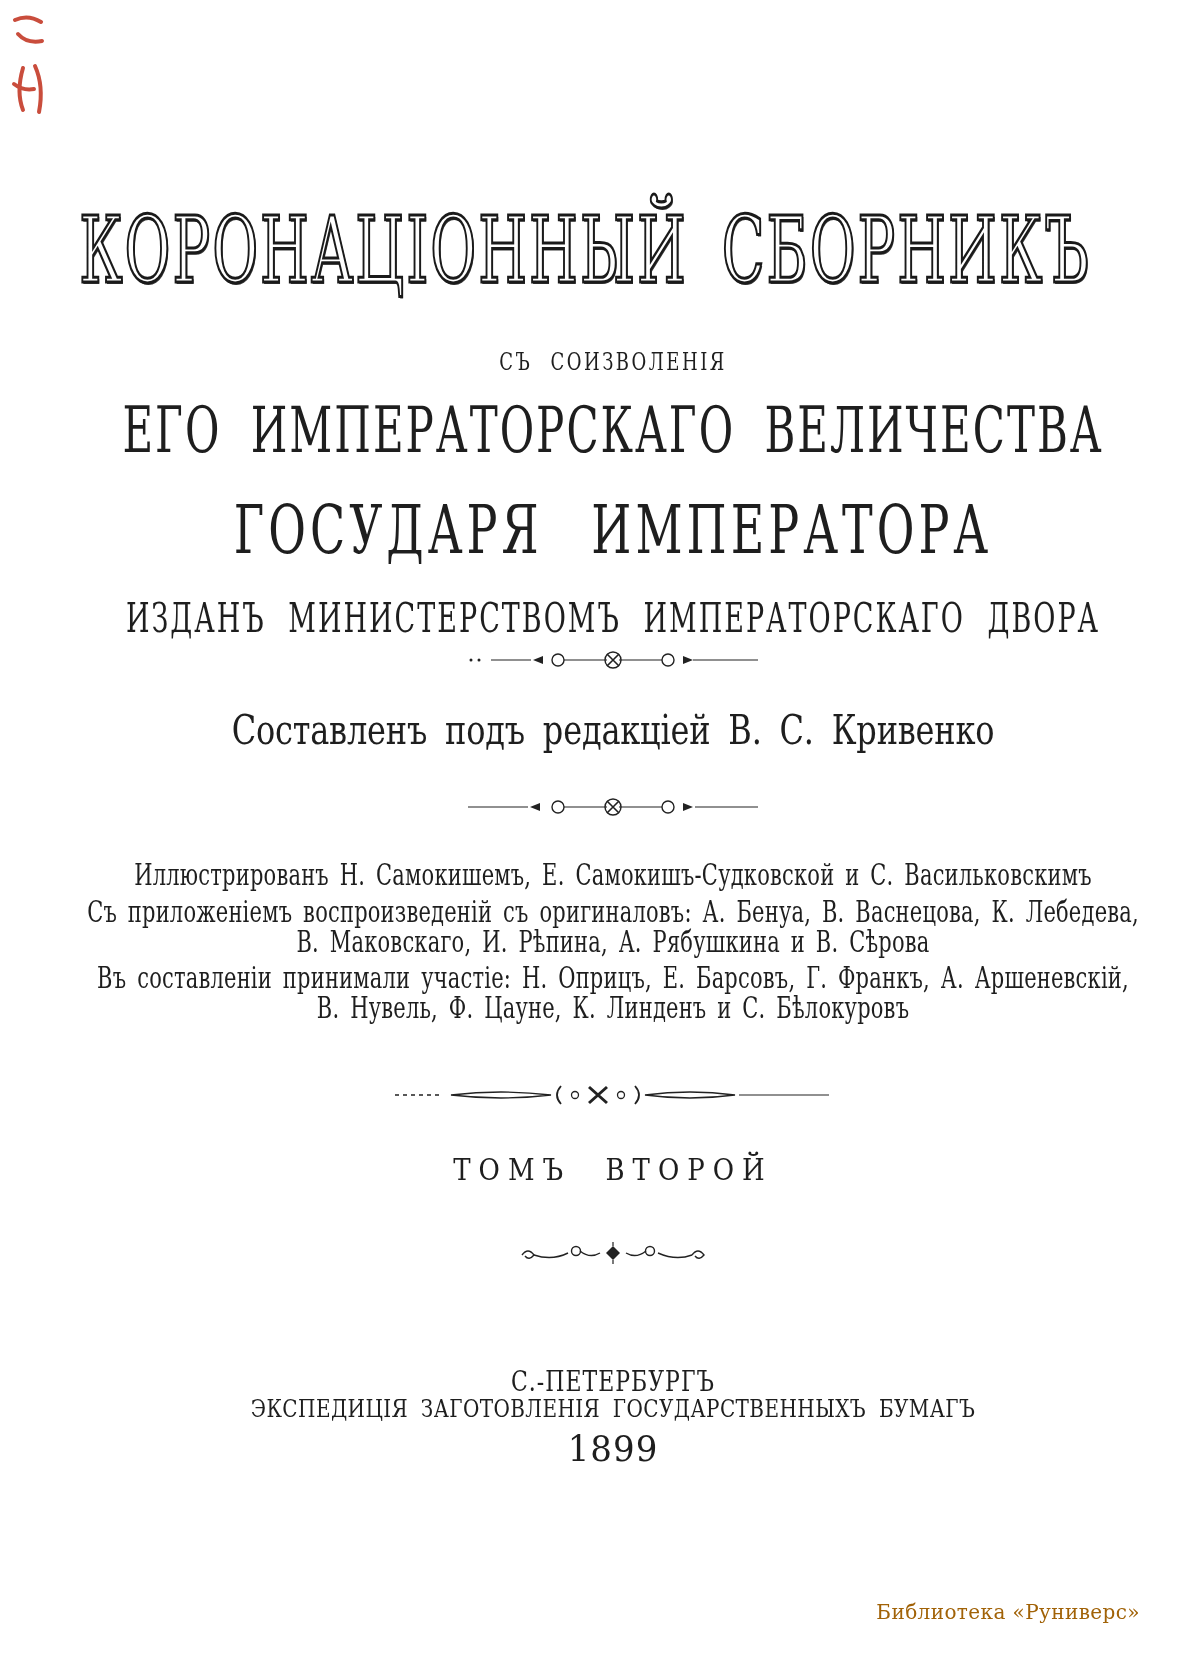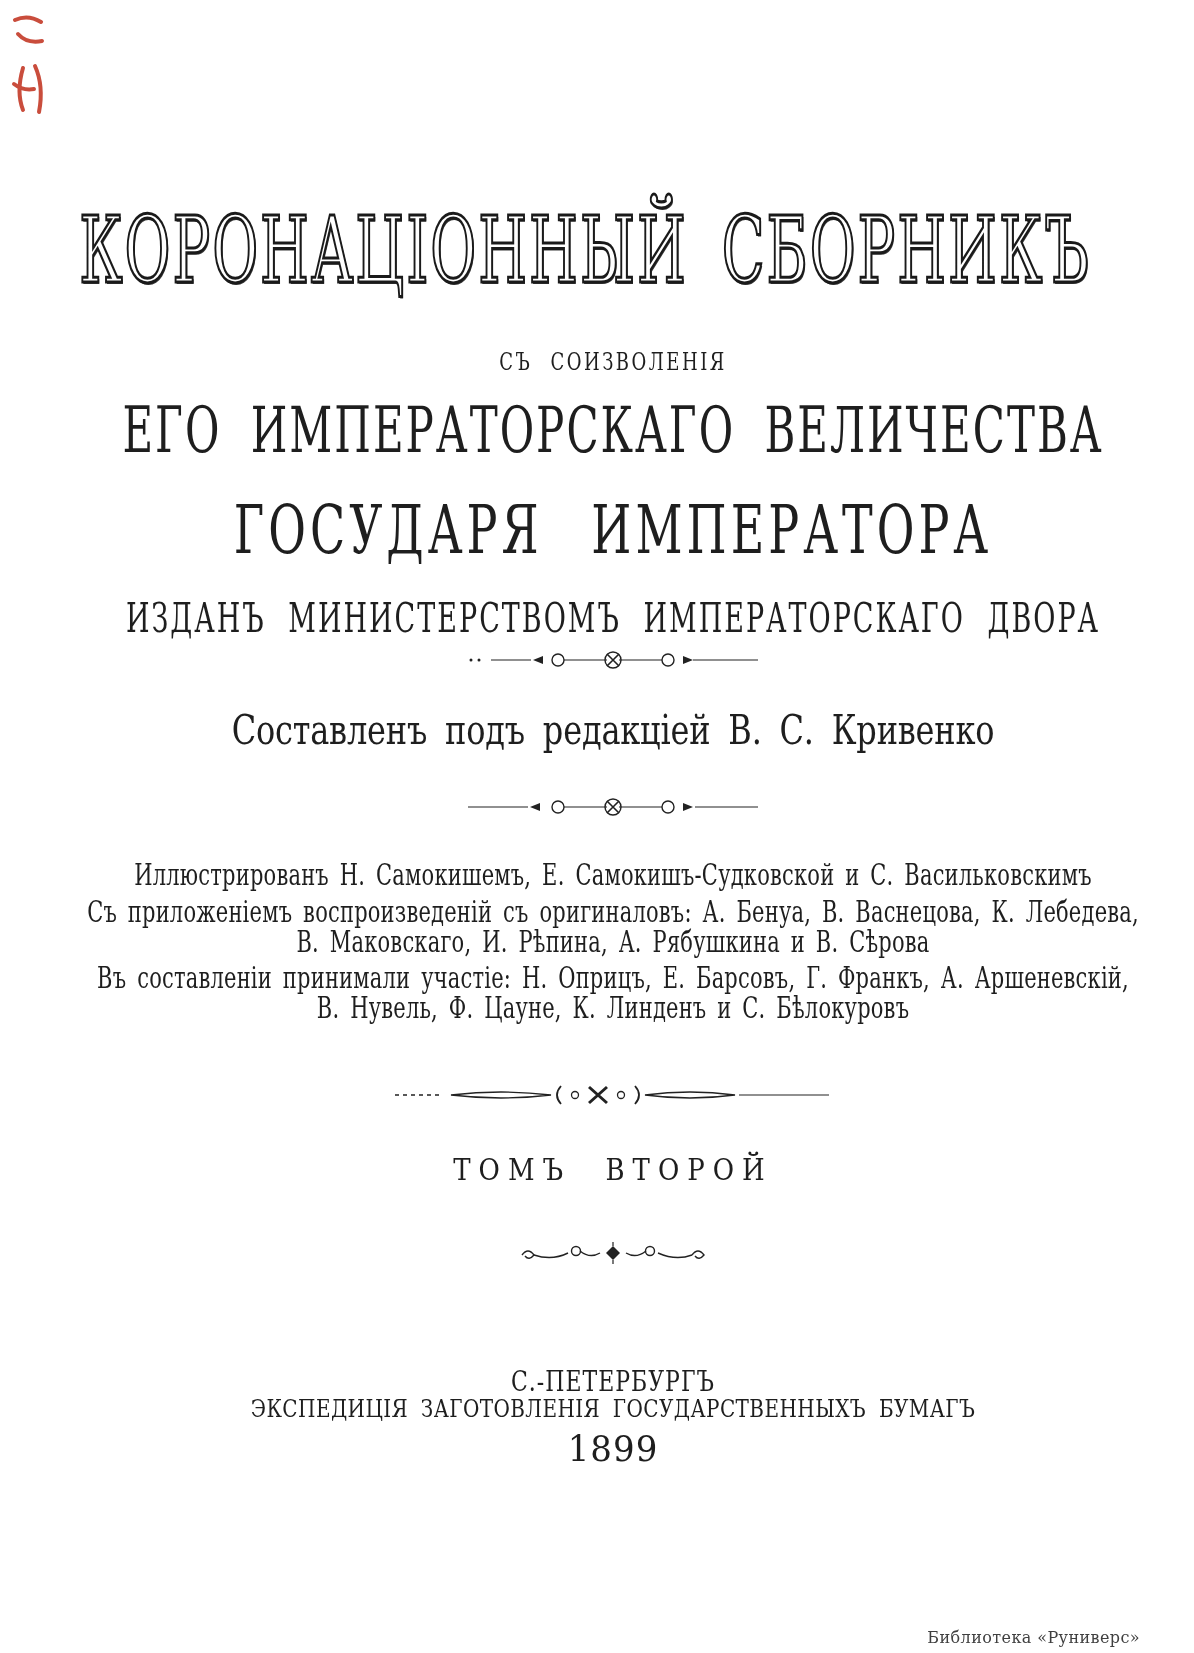--- a/index.html
+++ b/index.html
@@ -65,23 +65,22 @@
   .city .t{font-size:22px;letter-spacing:1px;--sy:1.25;}
 
   .printer{top:1408px;}
   .printer .t{font-size:20px;letter-spacing:0.4px;word-spacing:6px;--sy:1.25;}
 
   .year{top:1448px;}
   .year .t{font-size:34px;letter-spacing:1px;--sy:1.05;}
 
   .watermark{
     position:absolute;top:1600px;right:86px;
-    font-size:16px;color:#404040;letter-spacing:0.4px;
+    font-size:20px;color:#a16207;letter-spacing:0.4px;
     font-family:"DejaVu Serif","Liberation Serif",serif;
-    margin-top:28px;
   }
 
   .orn{position:absolute;left:0;right:0;text-align:center;height:0;}
   .orn svg{vertical-align:middle;transform:translateY(-50%);}
   .orn-a{top:660px;}
   .orn-b{top:807px;}
   .orn-c{top:1095px;}
   .orn-d{top:1253px;}
 
   .redmarks{position:absolute;left:8px;top:12px;}

